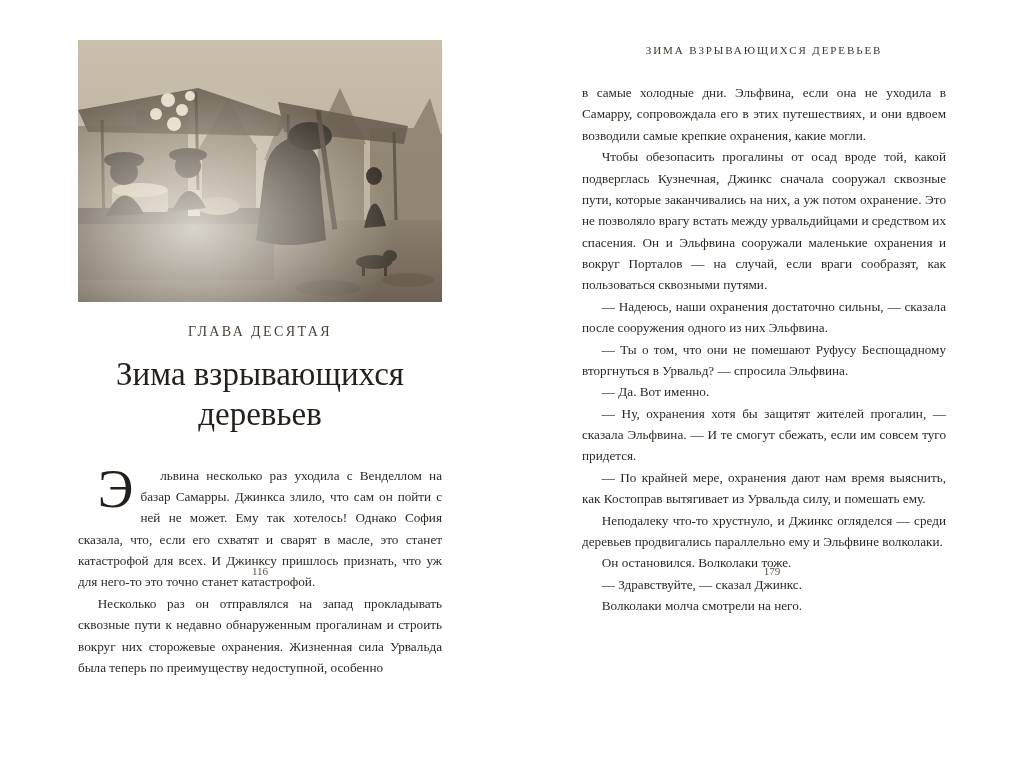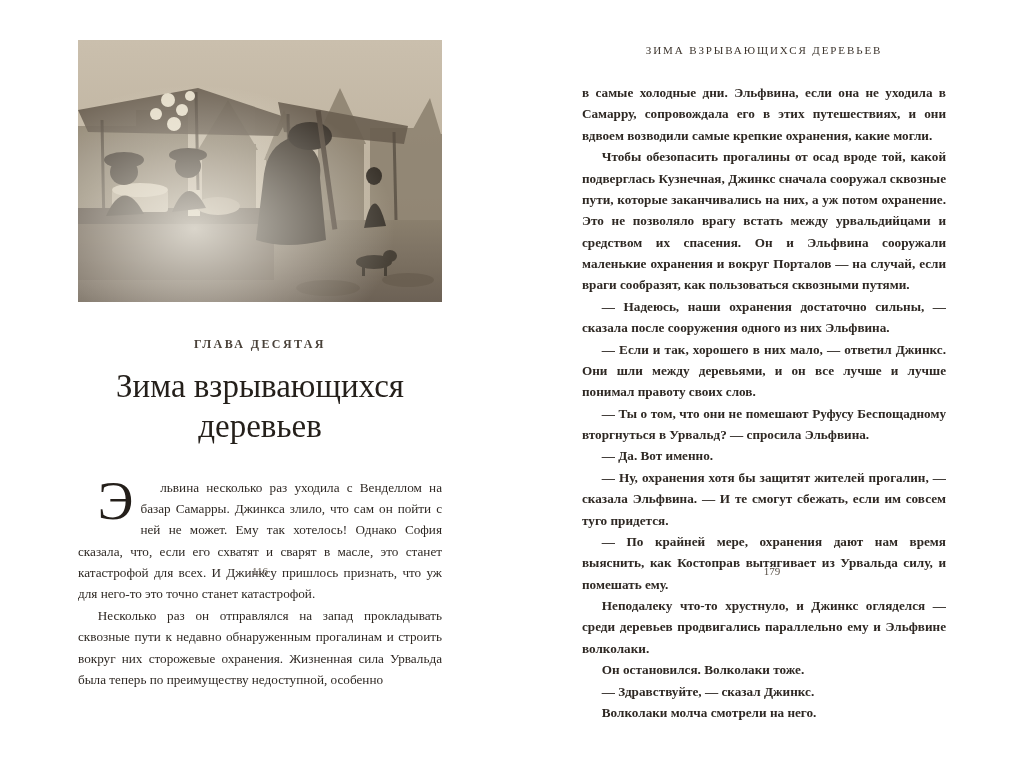--- a/index.html
+++ b/index.html
@@ -47,28 +47,27 @@
     background:
       radial-gradient(ellipse 70% 55% at 30% 78%, rgba(255,252,244,0.55), rgba(255,252,244,0) 62%),
       radial-gradient(ellipse 60% 50% at 72% 20%, rgba(120,100,72,0.30), rgba(120,100,72,0) 70%),
       linear-gradient(165deg, #d9cdb6 0%, #cfc1a8 30%, #b9a98d 58%, #9d8e73 85%, #8b7c63 100%);
       filter: saturate(0.75);
   }
   .illus svg { position:absolute; inset:0; }
 
   
   .chapter-kicker {
-    margin-top: 35px;
-    text-align: center;
-    font-size: 12px;
+    margin-top: 22px;
+    text-align: center;
+    font-size: 14px;
     letter-spacing: 2.4px;
     color: #4a423a;
     text-transform: uppercase;
     font-family: "Liberation Serif", serif;
-    font-weight: bold;
   }
   .chapter-title {
     margin: 14px 0 0 0;
     text-align: center;
     font-size: 33px;
     line-height: 1.22;
     font-weight: normal;
     color: #241f1a;
     font-family: "Liberation Serif", serif;
   }
@@ -103,21 +102,21 @@
 
   
   .running-head {
     text-align: center;
     font-size: 11px;
     letter-spacing: 1.9px;
     text-transform: uppercase;
     color: #3d352d;
     margin: 8px 0 26px 0;
   }
-  .page-right .body { margin-top: 14px; font-weight: bold; }
+  .page-right .body { margin-top: 14px; }
 
   .folio {
     position: absolute;
     bottom: 30px;
     left: 8px;
     right: 0;
     text-align: center;
     font-size: 11px;
     color: #5a5148;
   }
@@ -244,21 +243,20 @@
     <div class="folio">116</div>
   </div>
 
   <div class="page page-right">
     <div class="running-head">Зима взрывающихся деревьев</div>
 
     <div class="body">
       <p class="noindent">в самые холодные дни. Эльфвина, если она не уходила в Самарру, сопровождала его в этих путешествиях, и они вдвоем возводили самые крепкие охранения, какие могли.</p>
       <p>Чтобы обезопасить прогалины от осад вроде той, какой подверглась Кузнечная, Джинкс сначала сооружал сквозные пути, которые заканчивались на них, а уж потом охранение. Это не позволяло врагу встать между урвальдийцами и средством их спасения. Он и Эльфвина сооружали маленькие охранения и вокруг Порталов — на случай, если враги сообразят, как пользоваться сквозными путями.</p>
       <p>— Надеюсь, наши охранения достаточно сильны, — сказала после сооружения одного из них Эльфвина.</p>
-      <p>— Если и так, хорошего в них мало, — ответил Джинкс. Они шли между деревьями, и он все лучше и лучше понимал правоту своих слов.</p>
       <p>— Ты о том, что они не помешают Руфусу Беспощадному вторгнуться в Урвальд? — спросила Эльфвина.</p>
       <p>— Да. Вот именно.</p>
       <p>— Ну, охранения хотя бы защитят жителей прогалин, — сказала Эльфвина. — И те смогут сбежать, если им совсем туго придется.</p>
       <p>— По крайней мере, охранения дают нам время выяснить, как Костоправ вытягивает из Урвальда силу, и помешать ему.</p>
       <p>Неподалеку что-то хрустнуло, и Джинкс огляделся — среди деревьев продвигались параллельно ему и Эльфвине волколаки.</p>
       <p>Он остановился. Волколаки тоже.</p>
       <p>— Здравствуйте, — сказал Джинкс.</p>
       <p>Волколаки молча смотрели на него.</p>
     </div>
 

